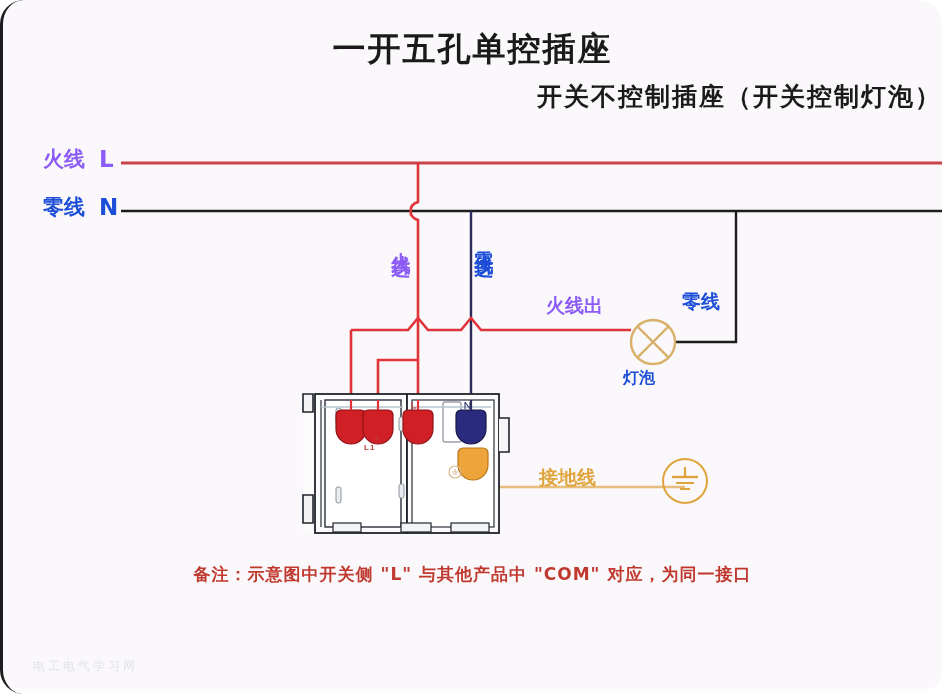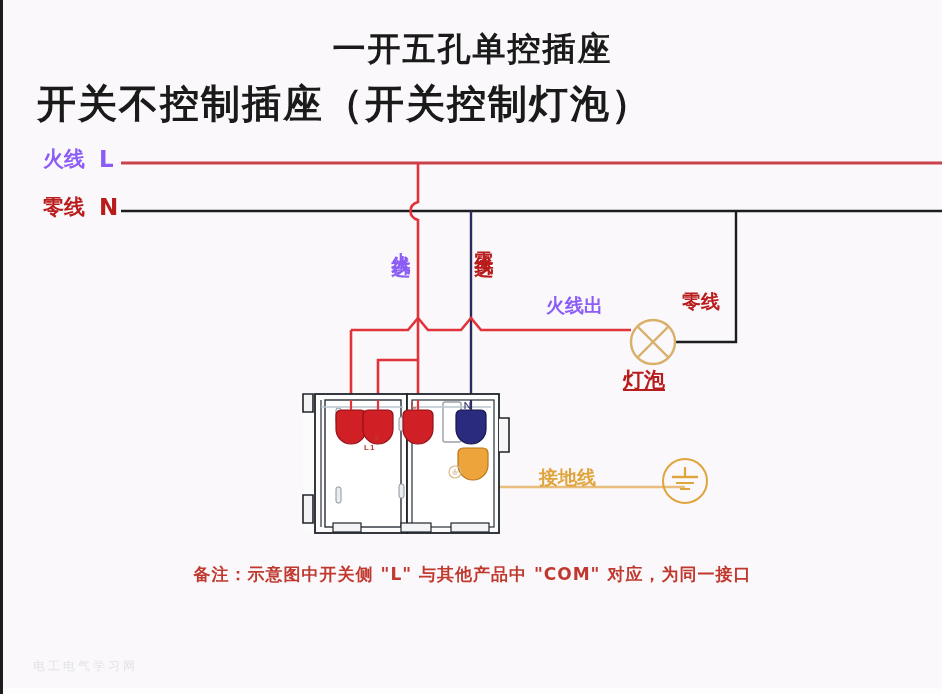--- a/index.html
+++ b/index.html
@@ -1,30 +1,30 @@
 <!DOCTYPE html>
 <html><head>
 <meta charset="utf-8">
 <style>
   html,body{margin:0;padding:0;background:#ffffff;}
   body{font-family:"Liberation Sans","DejaVu Sans",sans-serif;}
   #page{
     position:relative;width:942px;height:694px;background:#faf8fa;
-    overflow:hidden;border-left:3px solid #1d1d1f;box-sizing:border-box;
+    overflow:hidden;border-left:3px solid #1d1d1f;box-sizing:border-box;border-radius:24px;
   }
   .txt{position:absolute;white-space:pre;line-height:1;}
   .title{
     font-weight:bold;color:#1a1a1a;letter-spacing:2px;
     font-family:"DejaVu Sans","Liberation Sans",sans-serif;
   }
   #title1{left:0;right:0;top:32px;text-align:center;font-size:33px;}
-  #title2{left:0;right:0;top:84px;text-align:left;font-size:39px;padding-left:34px;}
+  #title2{left:0;right:0;top:84px;text-align:right;font-size:25px;}
   .lbl{font-weight:bold;font-family:"DejaVu Sans","Liberation Sans",sans-serif;}
   .red{color:#8b5cf6;}
-  .navy{color:#b91c1c;}
+  .navy{color:#1d4ed8;}
   .gold{color:#e0a43c;}
   .vert{
     writing-mode:vertical-rl;text-orientation:upright;
     letter-spacing:3px;line-height:1.05;
   }
   svg{position:absolute;left:0;top:0;}
   #footnote{
     left:0;right:0;top:566px;text-align:center;font-size:17px;
     color:#c0392f;font-weight:bold;letter-spacing:1px;
     font-family:"DejaVu Sans","Liberation Sans",sans-serif;
@@ -140,21 +140,21 @@
   <div class="txt lbl red" style="left:96px;top:148px;font-size:23px;">L</div>
 
   <div class="txt lbl navy" style="left:40px;top:197px;font-size:21px;">零线</div>
   <div class="txt lbl navy" style="left:96px;top:196px;font-size:23px;">N</div>
 
   <div class="txt lbl red vert" style="left:388px;top:236px;font-size:19px;">火线进</div>
   <div class="txt lbl navy vert" style="left:471px;top:236px;font-size:19px;">零线进</div>
 
   <div class="txt lbl red" style="left:543px;top:296px;font-size:19px;">火线出</div>
   <div class="txt lbl navy" style="left:679px;top:292px;font-size:19px;">零线</div>
-  <div class="txt lbl navy" style="left:620px;top:370px;font-size:21px;text-decoration:underline;">灯泡</div>
+  <div class="txt lbl navy" style="left:620px;top:370px;font-size:16px;">灯泡</div>
   <div class="txt lbl gold" style="left:536px;top:468px;font-size:19px;text-align:center;">接地线</div>
 
   <div class="txt term-lab" style="left:341px;top:444px;margin-left:20px;">L1</div>
   <div class="txt term-lab" style="left:372px;top:434px;">L</div>
 
   <div class="txt" id="footnote">备注：示意图中开关侧 "L" 与其他产品中 "COM" 对应，为同一接口</div>
 
   <div class="txt" id="watermark">电工电气学习网</div>
 
   <div id="bottombar"></div>

